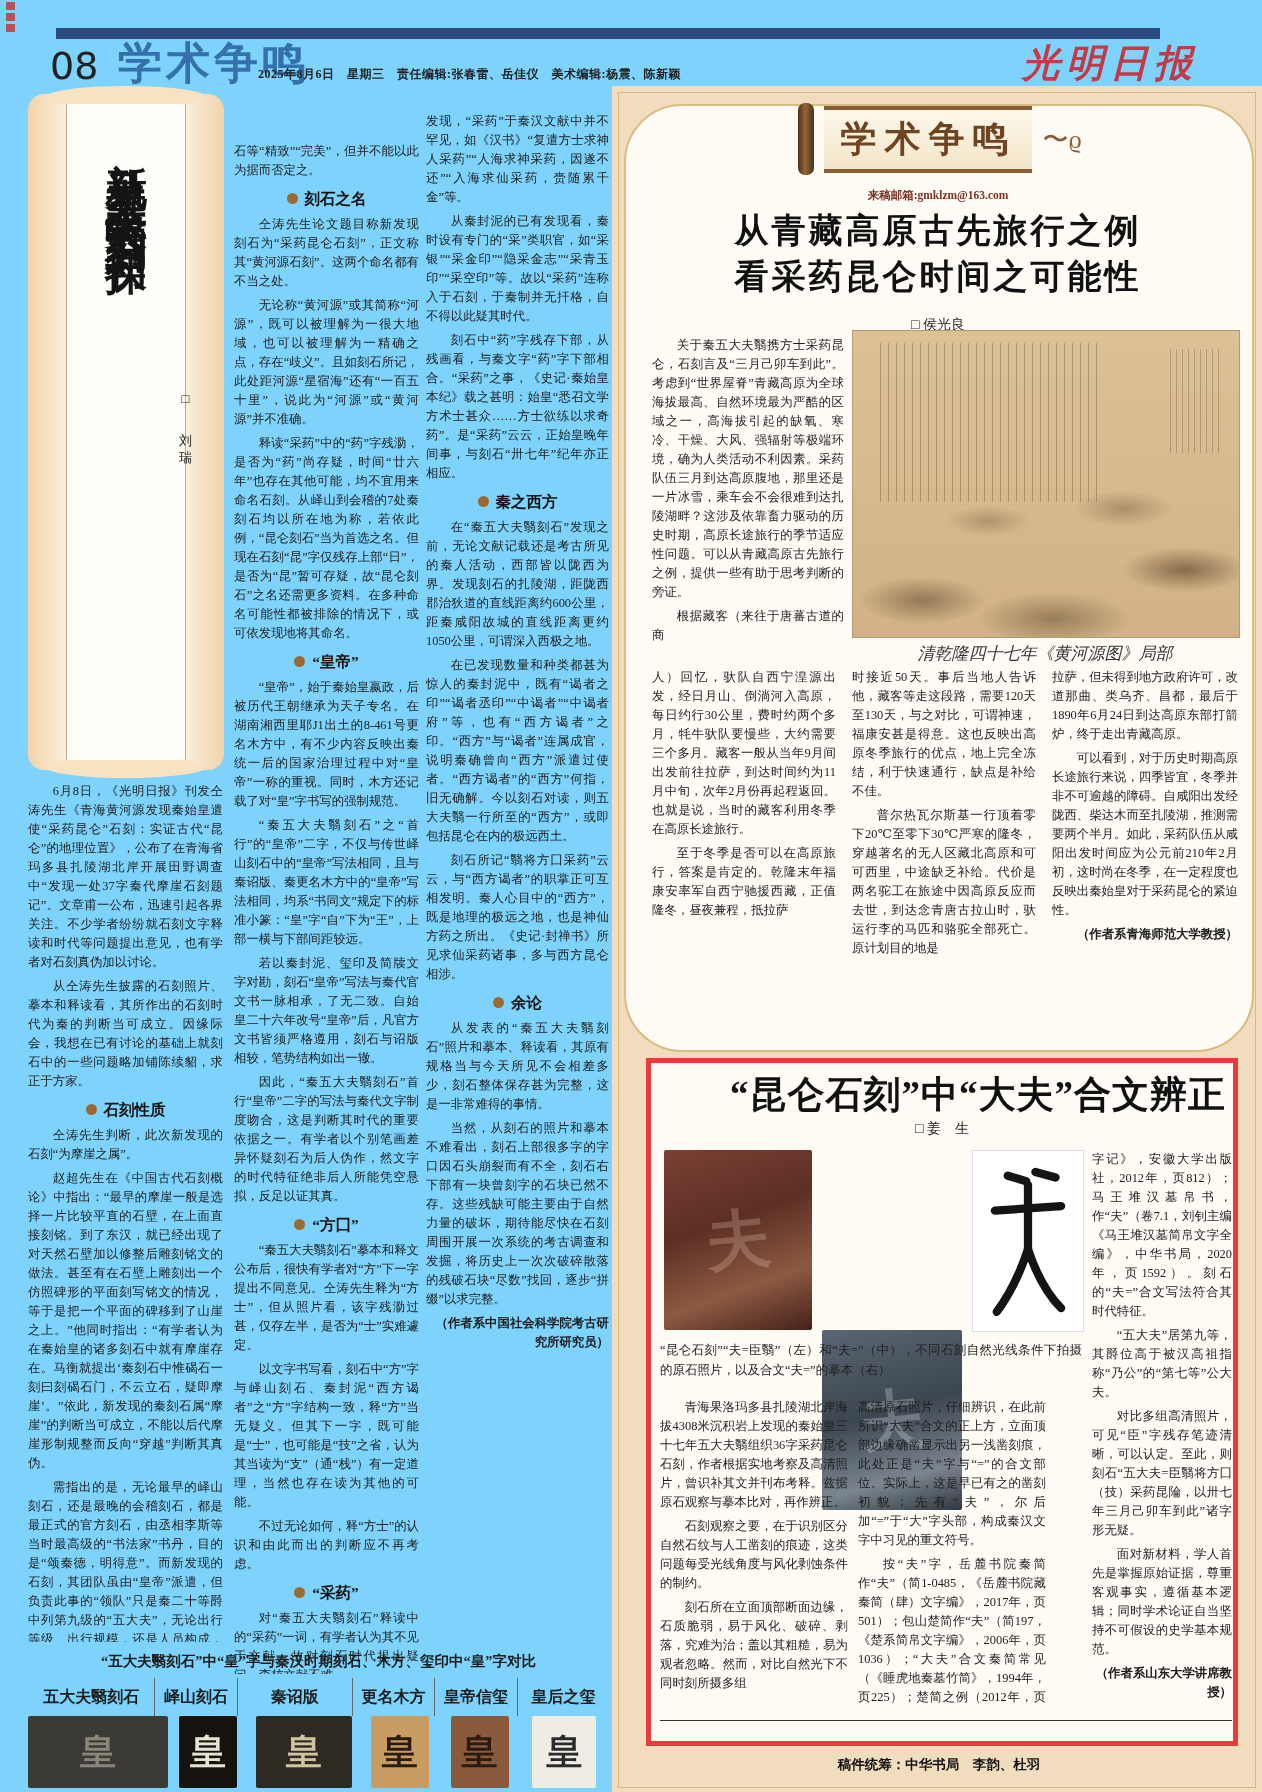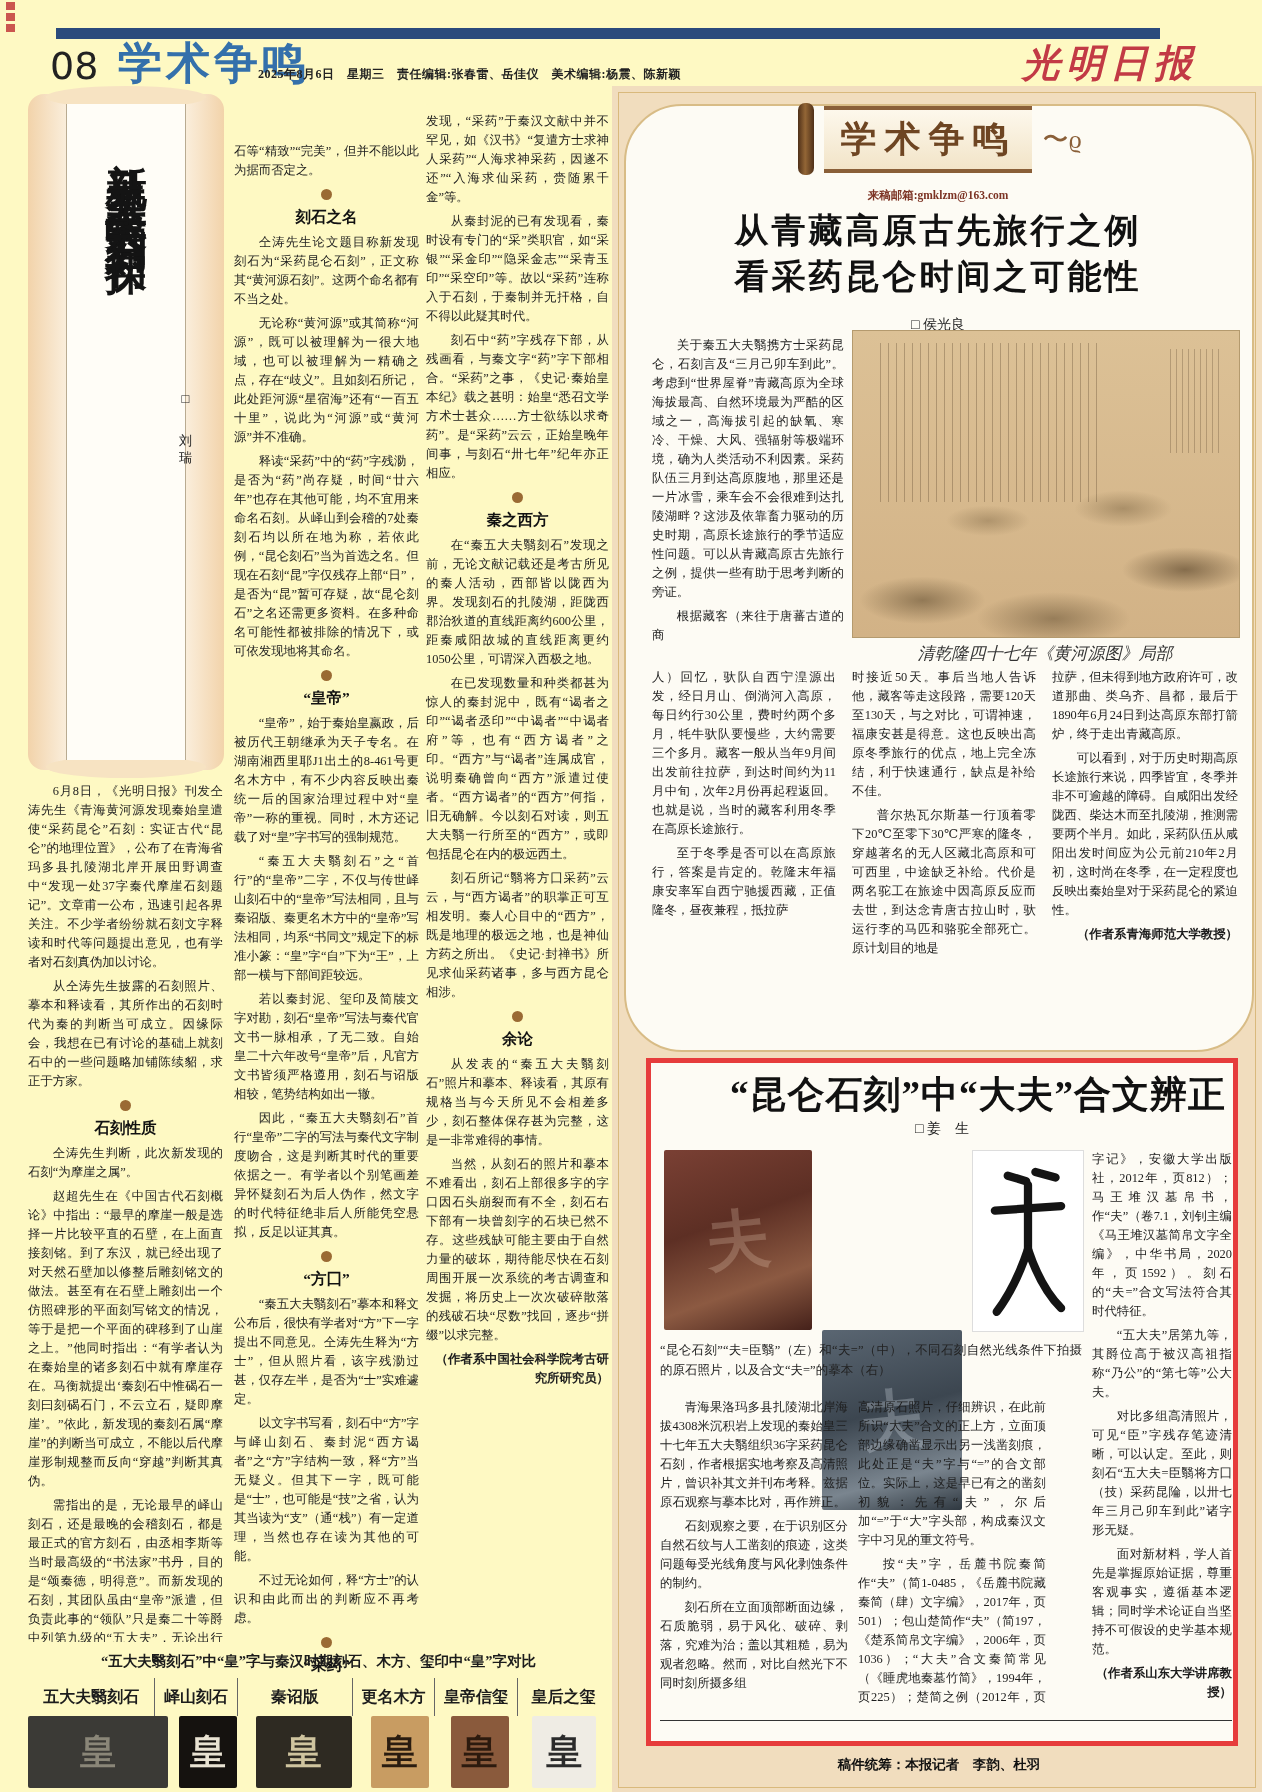--- a/index.html
+++ b/index.html
@@ -1,16 +1,16 @@
 <!DOCTYPE html>
 <html><head>
 <meta charset="utf-8">
 <style>
   html,body{margin:0;padding:0;background:#e9e9e9;}
-  .page{position:relative;width:1262px;height:1792px;background:#fef9c3;overflow:hidden;
+  .page{position:relative;width:1262px;height:1792px;background:#7dd3fc;overflow:hidden;
         font-family:"Liberation Serif","DejaVu Serif",serif;color:#1c1c1c;}
   .abs{position:absolute;}
   
   .topbar{left:56px;top:28px;width:1104px;height:11px;background:#2b4b7c;}
   .regmark{left:6px;top:2px;width:10px;height:34px;display:flex;flex-direction:column;gap:3px;}
   .regmark i{display:block;width:9px;height:8px;background:#c23a3a;opacity:.85;}
   .pageno{left:50px;top:44px;font-family:"DejaVu Sans",sans-serif;font-size:38px;color:#222;}
   .secname{left:118px;top:34px;font-size:44px;font-weight:700;color:#3470ab;letter-spacing:4px;}
   .dateline{left:258px;top:66px;font-size:12px;font-weight:700;color:#222;letter-spacing:.5px;}
   .masthead{left:1022px;top:38px;font-size:38px;font-weight:700;font-style:italic;color:#c23a45;letter-spacing:6px;}
@@ -22,21 +22,21 @@
   .tablet-cap{position:absolute;left:18px;width:160px;height:22px;background:#f7e3c2;border-radius:50%;}
   .vtitle{position:absolute;left:50%;top:36px;transform:translateX(-50%);writing-mode:vertical-rl;
           font-size:42px;font-weight:700;letter-spacing:9px;color:#141414;white-space:nowrap;}
   .vauthor{position:absolute;right:30px;top:44%;writing-mode:vertical-rl;font-size:13px;letter-spacing:7px;color:#222;}
   
   .col{position:absolute;overflow:hidden;text-align:justify;font-size:12.4px;line-height:19px;color:#1d1d1d;}
   .col p{margin:0 0 5px;text-indent:2em;}
   .col p.cont{text-indent:0;}
   .col p.author{text-indent:0;text-align:right;font-weight:700;}
   .subhead{display:flex;align-items:center;justify-content:center;gap:7px;font-weight:700;
-           font-size:15.5px;margin:9px 0 7px;color:#111;flex-direction:column;}
+           font-size:15.5px;margin:9px 0 7px;color:#111;}
   .subhead .bullet{width:11px;height:11px;border-radius:50%;background:#9a6a33;flex:0 0 auto;}
   .c-l1{left:28px;top:782px;width:195px;height:860px;}
   .c-l2{left:234px;top:120px;width:185px;height:1532px;margin-top:22px;}
   .c-l3{left:426px;top:112px;width:183px;height:1532px;}
   
   .tb-caption{left:28px;top:1652px;width:581px;text-align:center;font-weight:700;font-size:14.5px;}
   .tb{left:28px;top:1678px;width:581px;height:114px;}
   .tb-head{display:flex;height:38px;}
   .tb-head .th{display:flex;align-items:center;justify-content:center;font-size:16px;
                border-right:1px solid #666;font-weight:bold;}
@@ -292,14 +292,14 @@
       <p>青海果洛玛多县扎陵湖北岸海拔4308米沉积岩上发现的秦始皇三十七年五大夫翳组织36字采药昆仑石刻，作者根据实地考察及高清照片，曾识补其文并刊布考释。兹据原石观察与摹本比对，再作辨正。</p>
       <p>石刻观察之要，在于识别区分自然石纹与人工凿刻的痕迹，这类问题每受光线角度与风化剥蚀条件的制约。</p>
       <p>刻石所在立面顶部断面边缘，石质脆弱，易于风化、破碎、剥落，究难为治；盖以其粗糙，易为观者忽略。然而，对比自然光下不同时刻所摄多组</p>
     </div>
   <div class="col c-rc2">
       <p class="cont">高清原石照片，仔细辨识，在此前所识“大夫”合文的正上方，立面顶部边缘确凿显示出另一浅凿刻痕，此处正是“夫”字与“=”的合文部位。实际上，这是早已有之的凿刻初貌：先有“夫”，尔后加“=”于“大”字头部，构成秦汉文字中习见的重文符号。</p>
       <p>按“夫”字，岳麓书院秦简作“夫”（简1-0485，《岳麓书院藏秦简（肆）文字编》，2017年，页501）；包山楚简作“夫”（简197，《楚系简帛文字编》，2006年，页1036）；“大夫”合文秦简常见（《睡虎地秦墓竹简》，1994年，页225）；楚简之例（2012年，页562）；上</p>
     </div>
   <div class="abs rbline"></div>
 
-  <div class="abs footer">稿件统筹：本报记者　李韵、杜羽</div>
+  <div class="abs footer">稿件统筹：中华书局　李韵、杜羽</div>
 </div>
 
 </body></html>

